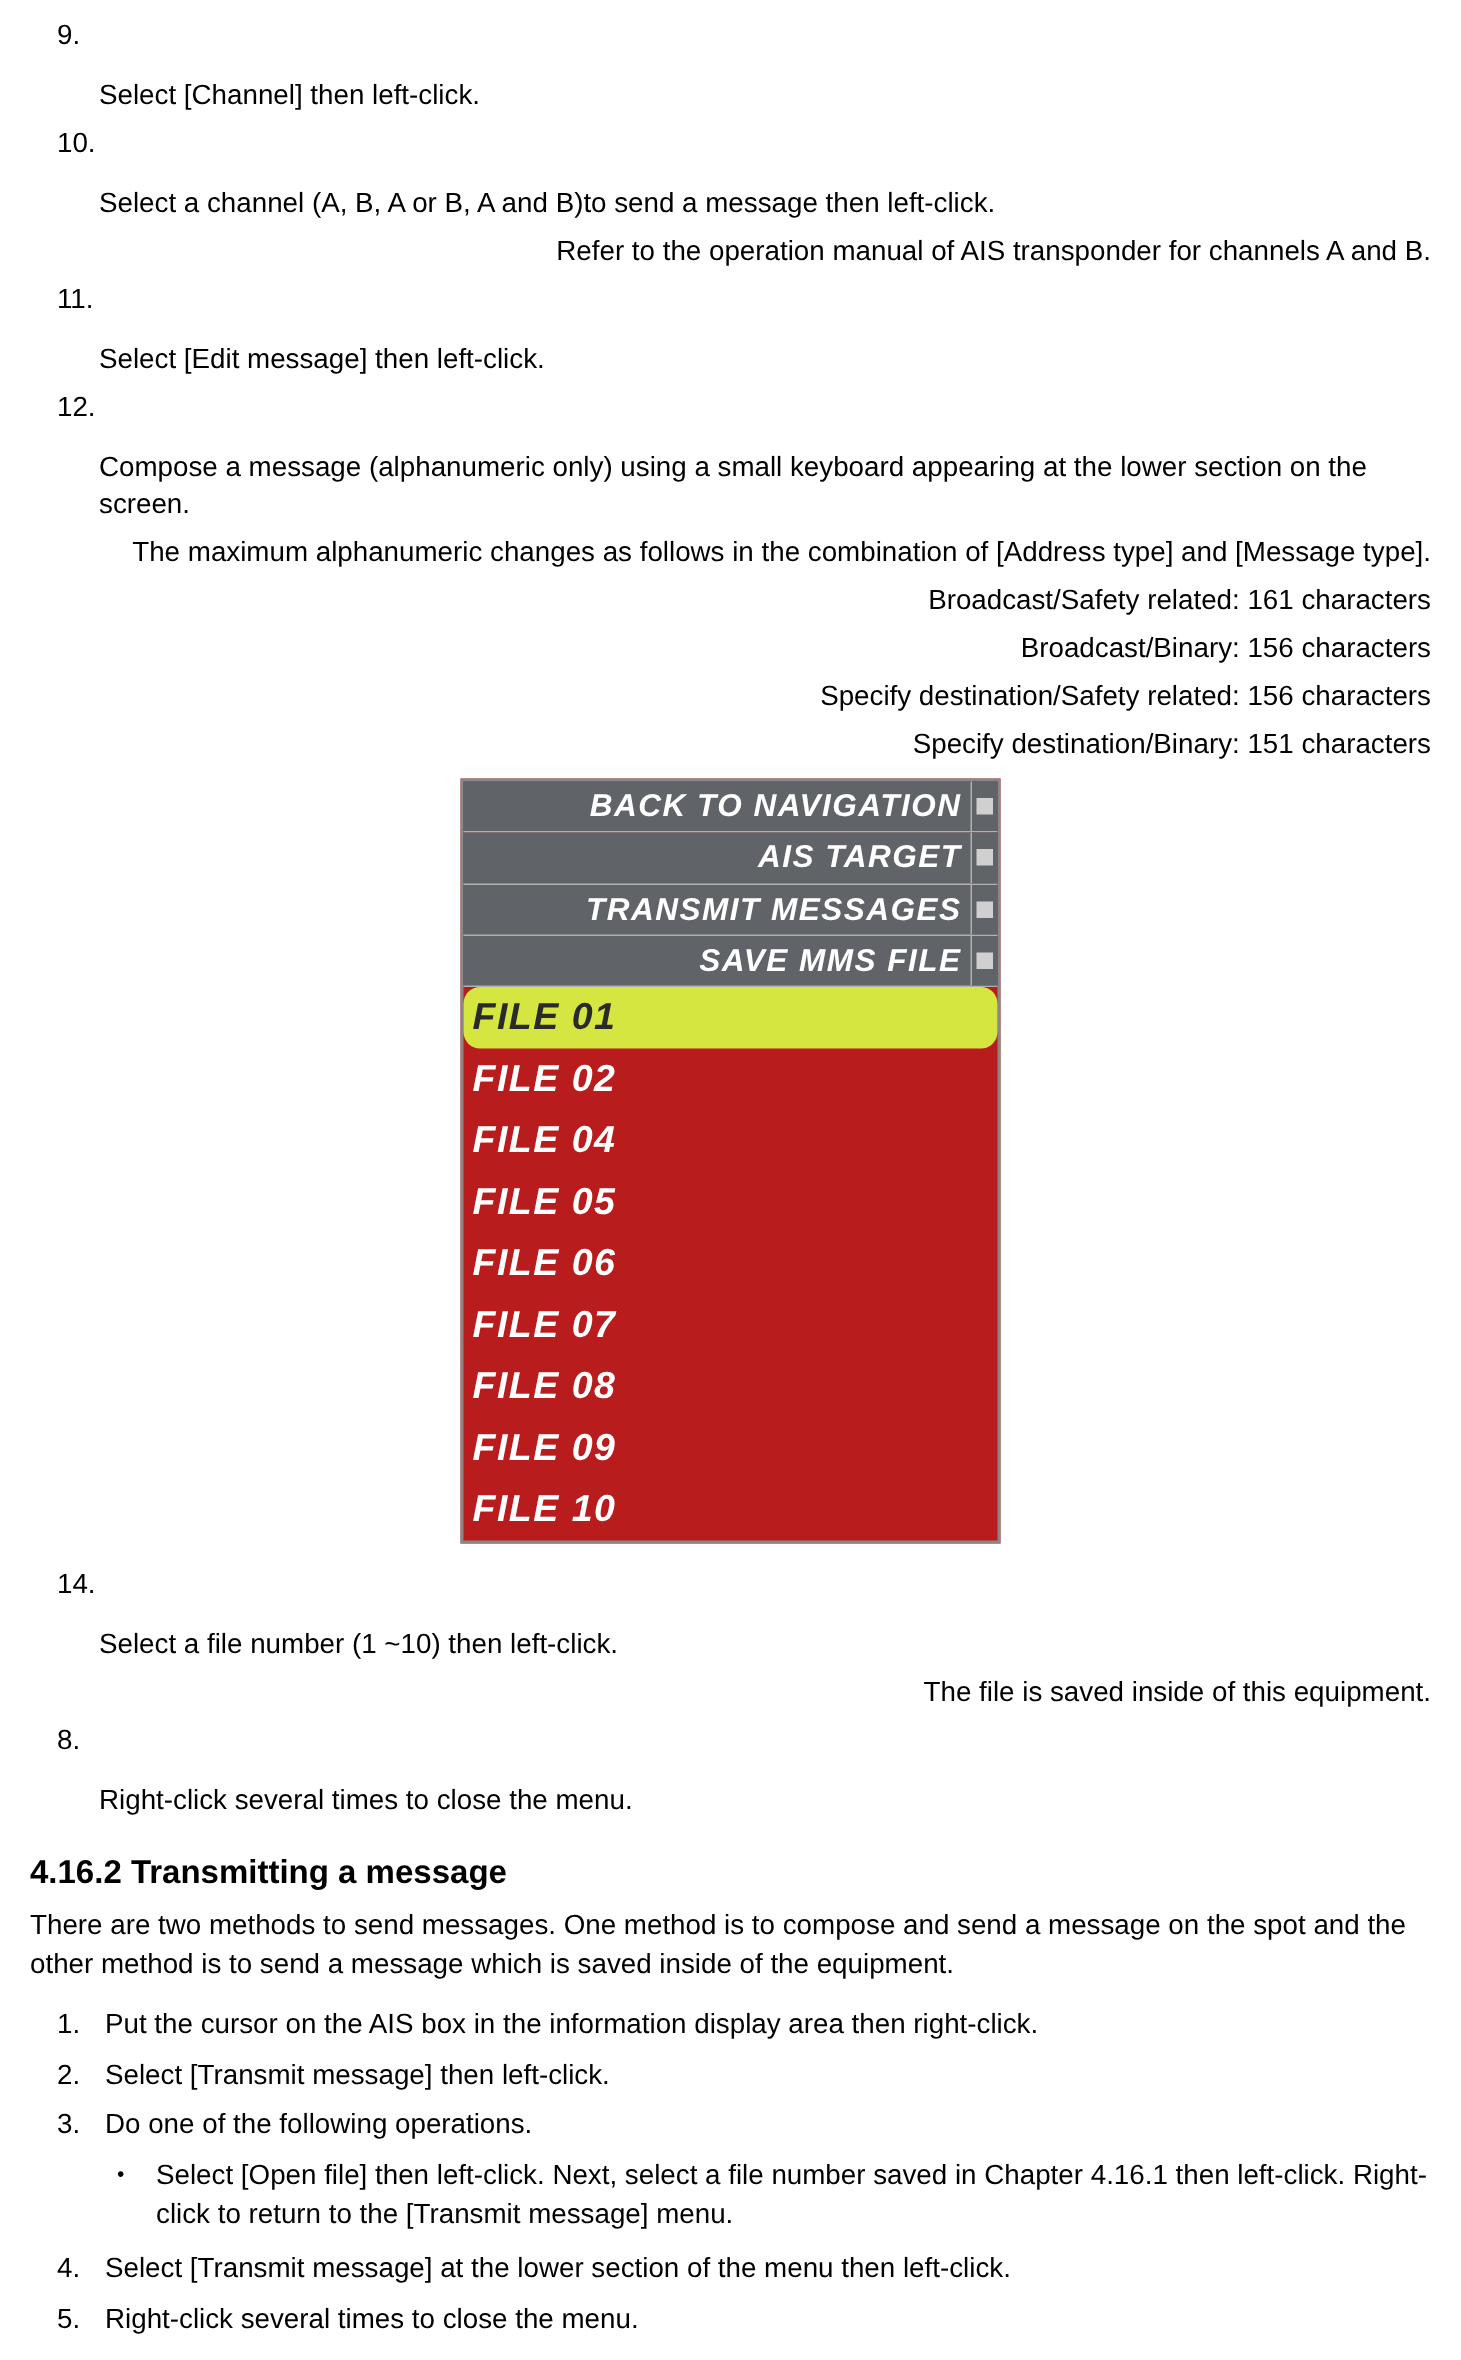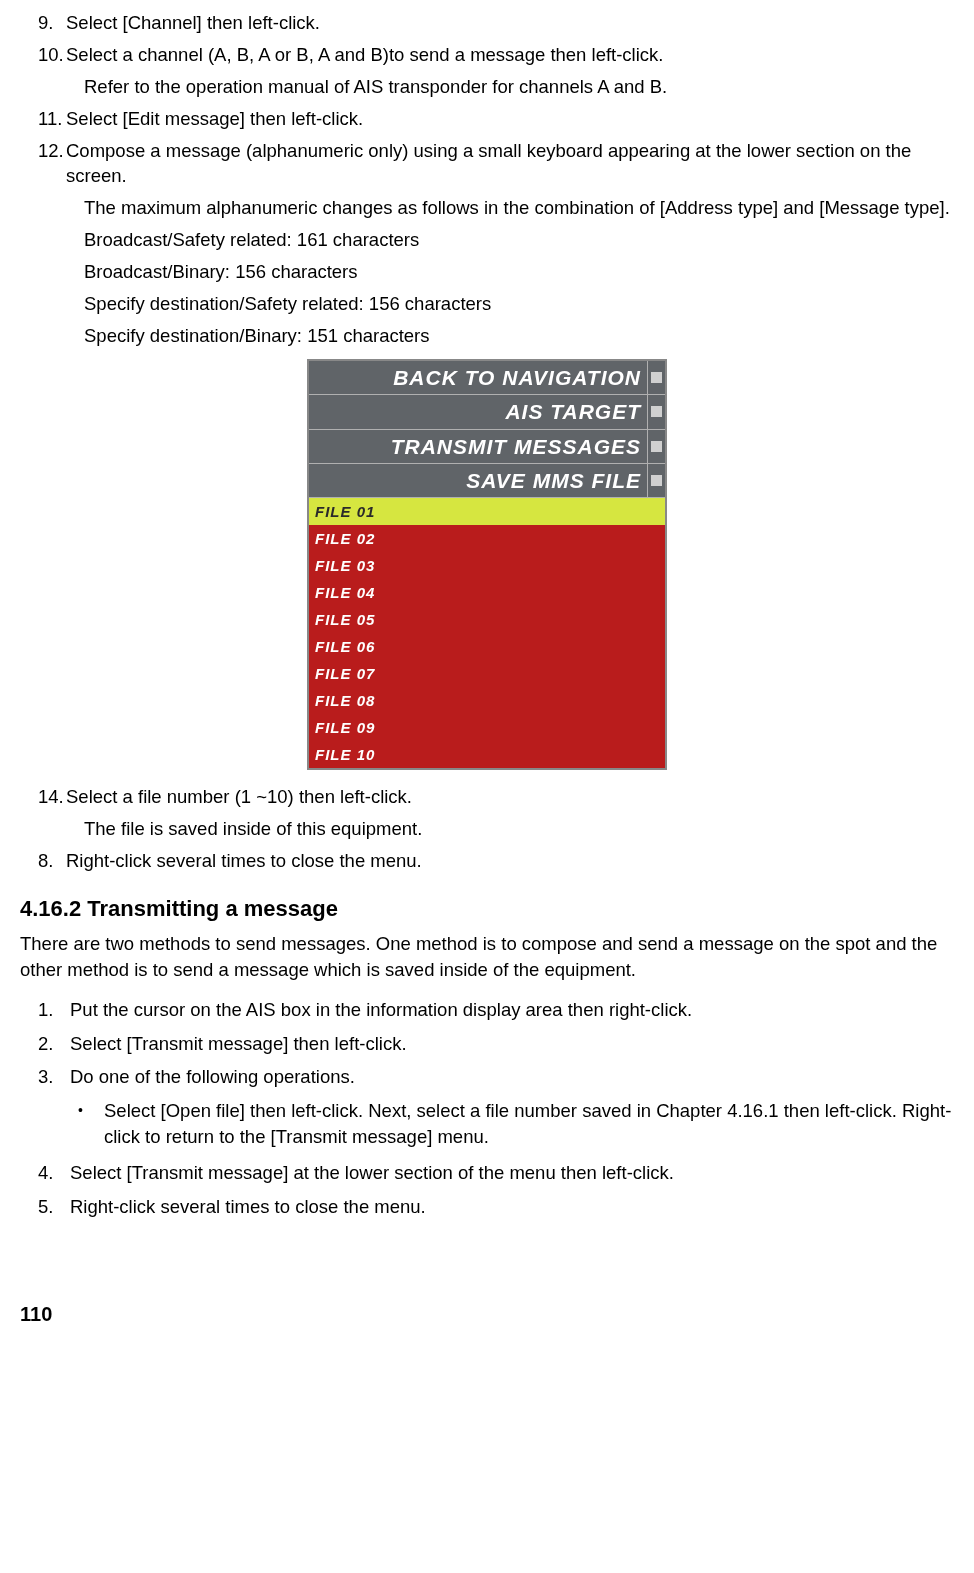--- a/index.html
+++ b/index.html
@@ -8,22 +8,22 @@
       font-size: 18.5px;
       line-height: 1.4;
       color: #000;
       background: #fff;
       padding: 10px 20px 20px 20px;
       width: 974px;
     }
     .list { padding-left: 18px; }
     .list-item { margin-bottom: 6px; display: flex; }
     .list-num { min-width: 28px; flex-shrink: 0; }
-    .list-body { flex: 1; }
-    .sub-line { margin-left: 46px; margin-bottom: 6px; }
+    .list-body { flex: 1; margin-top: 40px; }
+    .sub-line { margin-left: 46px; margin-bottom: 6px; text-align: right; }
     .figure-wrap { text-align: center; margin: 10px 0 14px 0; }
     .menu-sshot {
       display: inline-block;
       border: 2px solid #888;
       width: 360px;
       background: #b91c1c;
       text-align: left;
       font-family: Arial, sans-serif;
     }
     .menu-top-row {
@@ -52,24 +52,25 @@
     }
     .chkbox {
       width: 11px;
       height: 11px;
       background: #d0d0d0;
       display: inline-block;
     }
     .file-row {
       color: #fff;
       font-weight: bold;
-      font-size: 15px;
+      font-size: 25px;
       font-style: italic;
       padding: 3px 6px;
       letter-spacing: 1px;
+      border-radius: 11px;
     }
     .file-selected {
       background: #d6e640;
       color: #2a2a2a;
     }
     h3 { font-size: 22px; font-weight: bold; margin: 20px 0 6px 0; }
     .para { margin-bottom: 14px; }
     .nlist { padding-left: 18px; }
     .nlist-item { display: flex; margin-bottom: 8px; }
     .nlist-num { min-width: 32px; flex-shrink: 0; }
@@ -133,21 +134,20 @@
         </div>
     </div>
     <div class="menu-top-row">
       <div class="menu-top-label">SAVE MMS FILE</div>
       <div class="menu-top-chk">
           <span class="chkbox"></span>
         </div>
     </div>
     <div class="file-row file-selected">FILE 01</div>
     <div class="file-row">FILE 02</div>
-    <div class="file-row">FILE 03</div>
     <div class="file-row">FILE 04</div>
     <div class="file-row">FILE 05</div>
     <div class="file-row">FILE 06</div>
     <div class="file-row">FILE 07</div>
     <div class="file-row">FILE 08</div>
     <div class="file-row">FILE 09</div>
     <div class="file-row">FILE 10</div>
   </div>
 </div>
 

